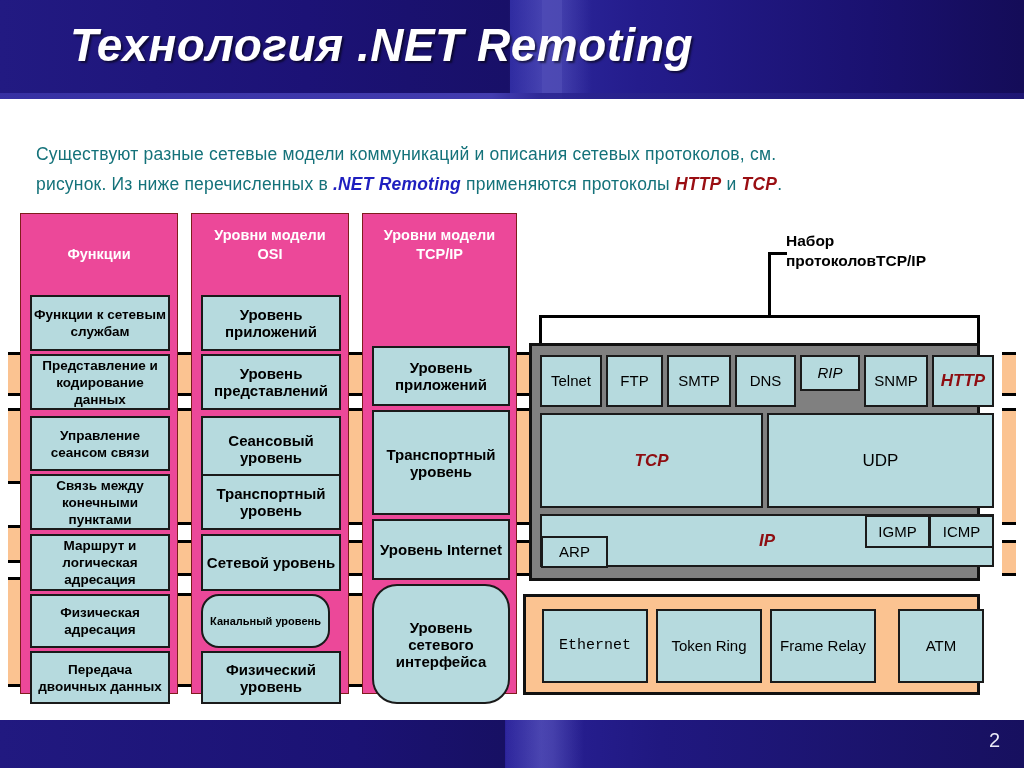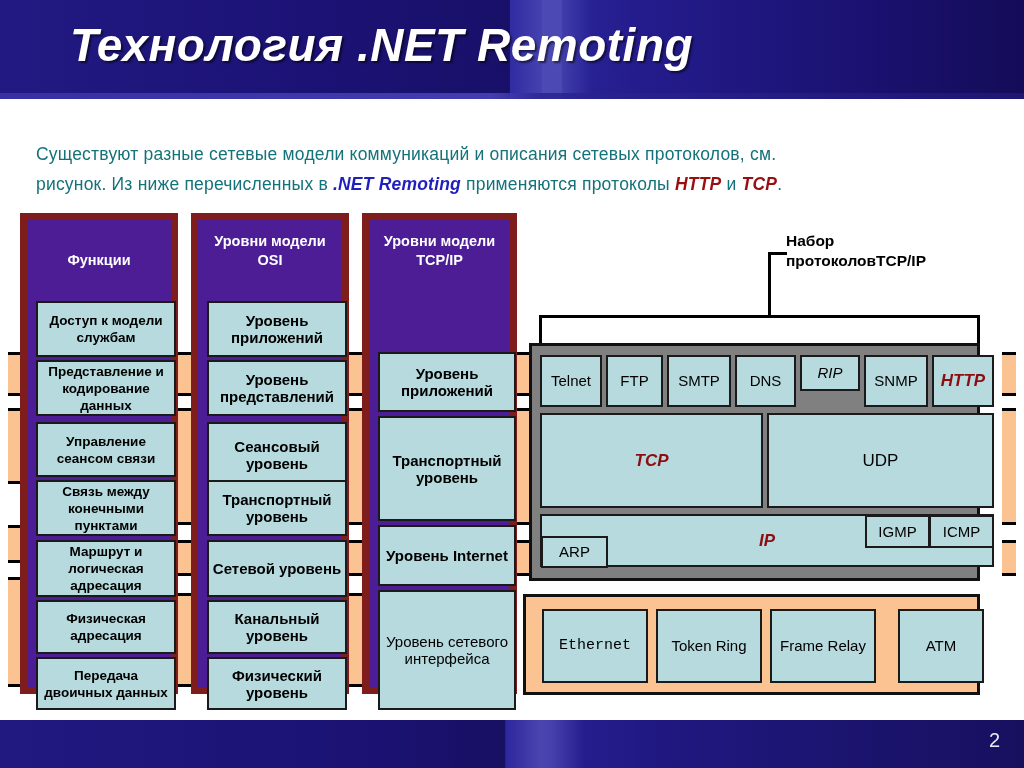--- a/index.html
+++ b/index.html
@@ -86,22 +86,22 @@
   .ribbon {
     position: absolute;
     background: #fbc391;
     border-top: 3px solid #000;
     border-bottom: 3px solid #000;
   }
 
   
   .col {
     position: absolute;
-    background: #4c1d95;
-    border: 7px solid #7f1d1d;
+    background: #ec4899;
+    border: 1px solid #7f1d1d;
   }
   .col-head {
     position: absolute; left: 0; right: 0;
     color: #ffffff; font-size: 14.5px; font-weight: bold; text-align: center;
     line-height: 19px;
   }
   .cell {
     position: absolute;
     background: #b6dade;
     border: 2px solid #1a1a1a;
@@ -190,52 +190,52 @@
       <span>протоколовTCP/IP</span>
     </div>
     <div class="tick" style="left:768px; top:47px; width:19px; height:3px;"></div>
     <div class="tick" style="left:768px; top:47px; width:3px; height:66px;"></div>
     <div class="bline" style="left:539px; top:110px; width:441px; height:3px;"></div>
     <div class="bline" style="left:539px; top:110px; width:3px; height:34px;"></div>
     <div class="bline" style="left:977px; top:110px; width:3px; height:34px;"></div>
 
     <div class="col" style="left:20px; top:8px; width:158px; height:481px;">
       <div class="col-head" style="top:31px;">Функции</div>
-      <div class="cell" style="left:9px; top:81px; width:140px; height:56px;">Доступ к модели службам</div>
+      <div class="cell" style="left:9px; top:81px; width:140px; height:56px;">Функции к сетевым службам</div>
       <div class="cell" style="left:9px; top:140px; width:140px; height:56px;">Представление и кодирование данных</div>
       <div class="cell" style="left:9px; top:202px; width:140px; height:55px;">Управление сеансом связи</div>
       <div class="cell" style="left:9px; top:260px; width:140px; height:56px;">Связь между конечными пунктами</div>
       <div class="cell" style="left:9px; top:320px; width:140px; height:57px;">Маршрут и логическая адресация</div>
       <div class="cell" style="left:9px; top:380px; width:140px; height:54px;">Физическая адресация</div>
       <div class="cell" style="left:9px; top:437px; width:140px; height:53px;">Передача двоичных данных</div>
     </div>
 
     <div class="col" style="left:191px; top:8px; width:158px; height:481px;">
       <div class="col-head" style="top:12px;">
         <span>Уровни модели</span><br>
         <span>OSI</span>
       </div>
       <div class="cell" style="left:9px; top:81px; width:140px; height:56px;font-weight:bold;font-size:15px;">Уровень приложений</div>
       <div class="cell" style="left:9px; top:140px; width:140px; height:56px;font-weight:bold;font-size:15px;">Уровень представлений</div>
       <div class="cell" style="left:9px; top:202px; width:140px; height:65px;font-weight:bold;font-size:15px;">Сеансовый уровень</div>
       <div class="cell" style="left:9px; top:260px; width:140px; height:56px;font-weight:bold;font-size:15px;">Транспортный уровень</div>
       <div class="cell" style="left:9px; top:320px; width:140px; height:57px;font-weight:bold;font-size:15px;">Сетевой уровень</div>
-      <div class="cell" style="left:9px; top:380px; width:140px; height:54px;font-weight:bold;font-size:15px;">Канальный уровень</div>
+      <div class="cell" style="left:9px; top:380px; width:129px; height:54px;font-weight:bold;font-size:11px;border-radius:18px;">Канальный уровень</div>
       <div class="cell" style="left:9px; top:437px; width:140px; height:53px;font-weight:bold;font-size:15px;">Физический уровень</div>
     </div>
 
     <div class="col" style="left:362px; top:8px; width:155px; height:481px;">
       <div class="col-head" style="top:12px;">
         <span>Уровни модели</span><br>
         <span style="display:inline-block;">TCP/IP</span>
       </div>
       <div class="cell" style="left:9px; top:132px; width:138px; height:60px;font-weight:bold;font-size:15px;">Уровень приложений</div>
       <div class="cell" style="left:9px; top:196px; width:138px; height:105px;font-weight:bold;font-size:15px;">Транспортный уровень</div>
       <div class="cell" style="left:9px; top:305px; width:138px; height:61px;font-weight:bold;font-size:15px;">Уровень Internet</div>
-      <div class="cell" style="left:9px; top:370px; width:138px; height:120px;font-weight:normal;font-size:15px;">Уровень сетевого интерфейса</div>
+      <div class="cell" style="left:9px; top:370px; width:138px; height:120px;font-weight:bold;font-size:15px;border-radius:25px;">Уровень сетевого интерфейса</div>
     </div>
 
     <div class="stack-panel" style="left:529px; top:138px; width:451px; height:238px;padding-left:16px;">
 
       <div class="pbox" style="left:8px; top:9px; width:62px; height:52px;">Telnet</div>
       <div class="pbox" style="left:74px; top:9px; width:57px; height:52px;">FTP</div>
       <div class="pbox" style="left:135px; top:9px; width:64px; height:52px;">SMTP</div>
       <div class="pbox" style="left:203px; top:9px; width:61px; height:52px;">DNS</div>
       <div class="pbox" style="left:268px; top:9px; width:60px; height:36px;font-style:italic;">RIP</div>
       <div class="pbox" style="left:332px; top:9px; width:64px; height:52px;">SNMP</div>

